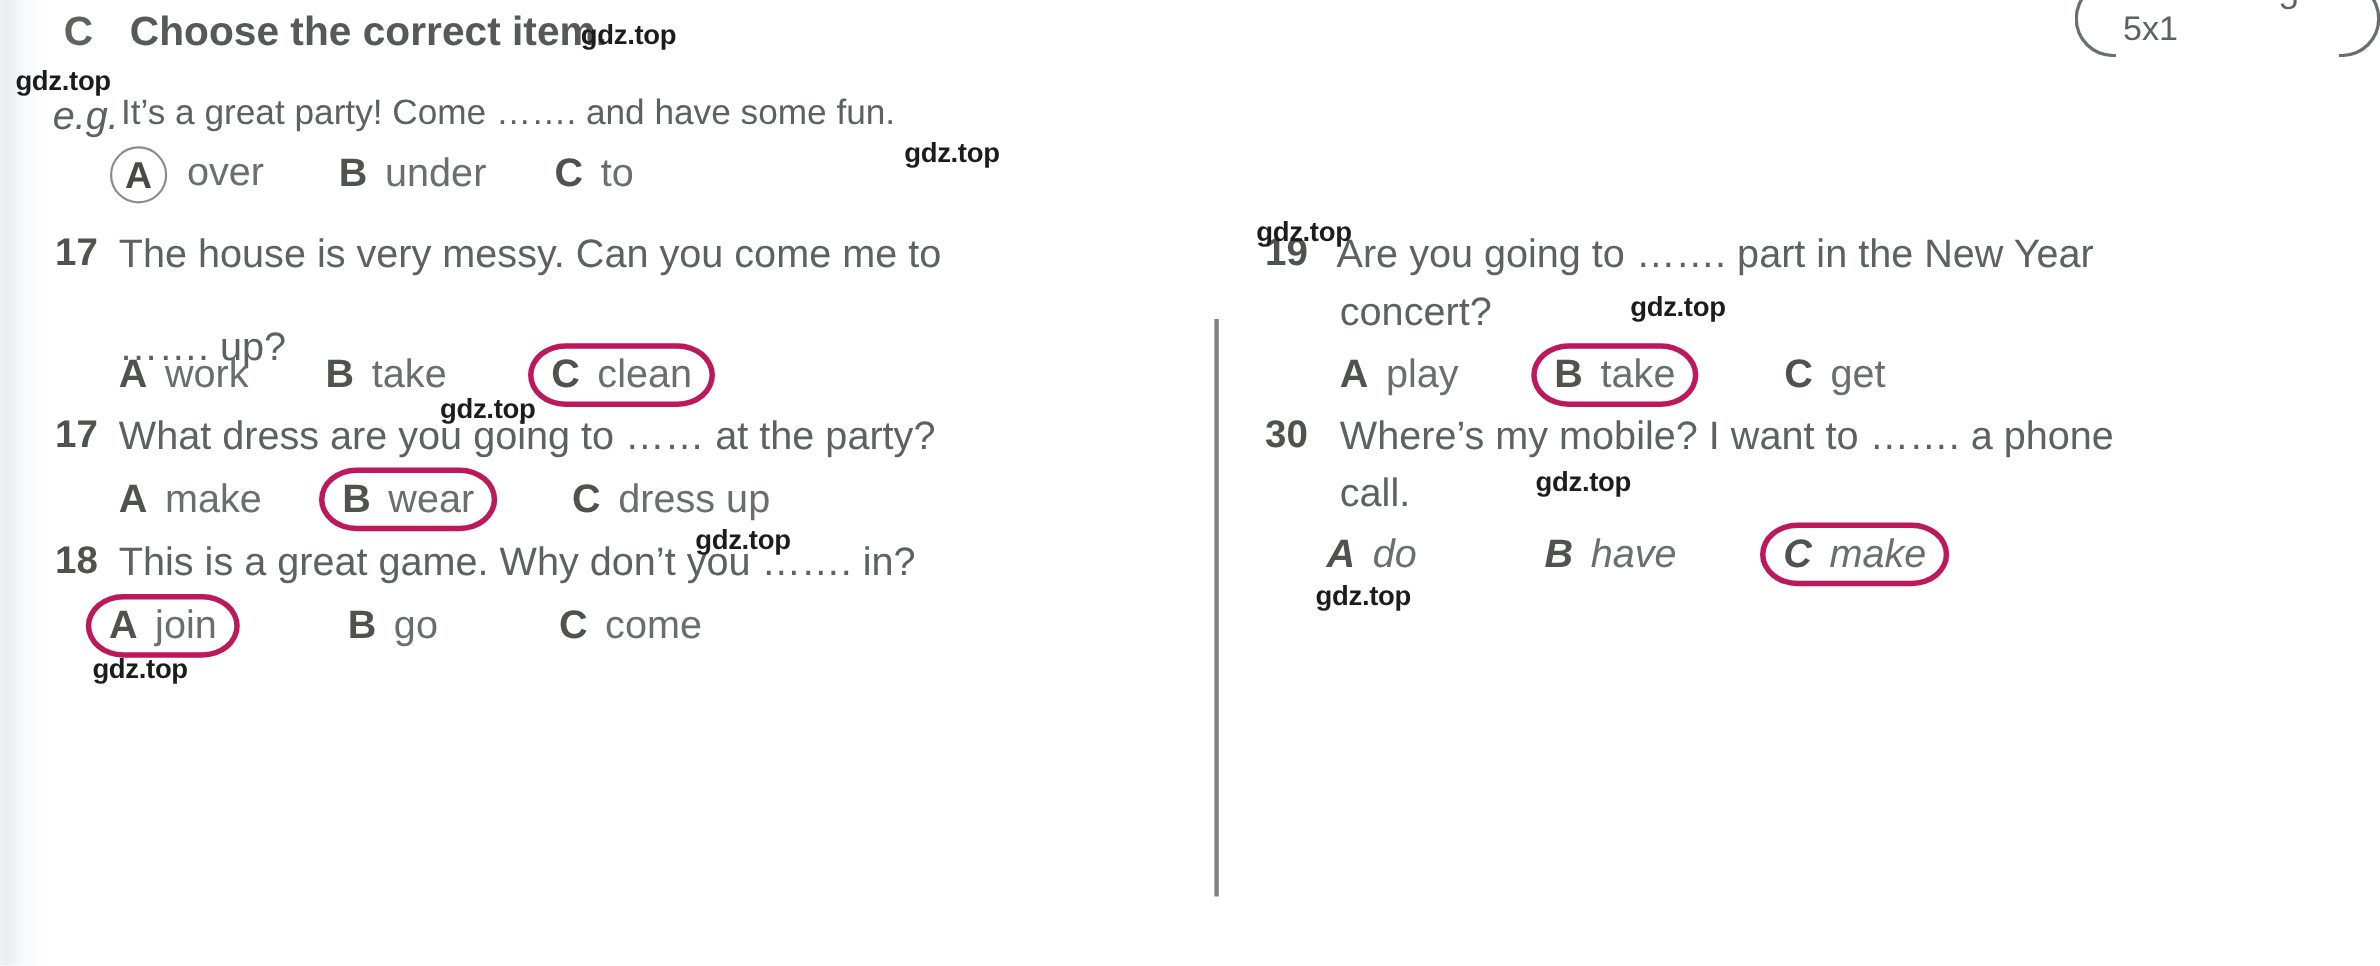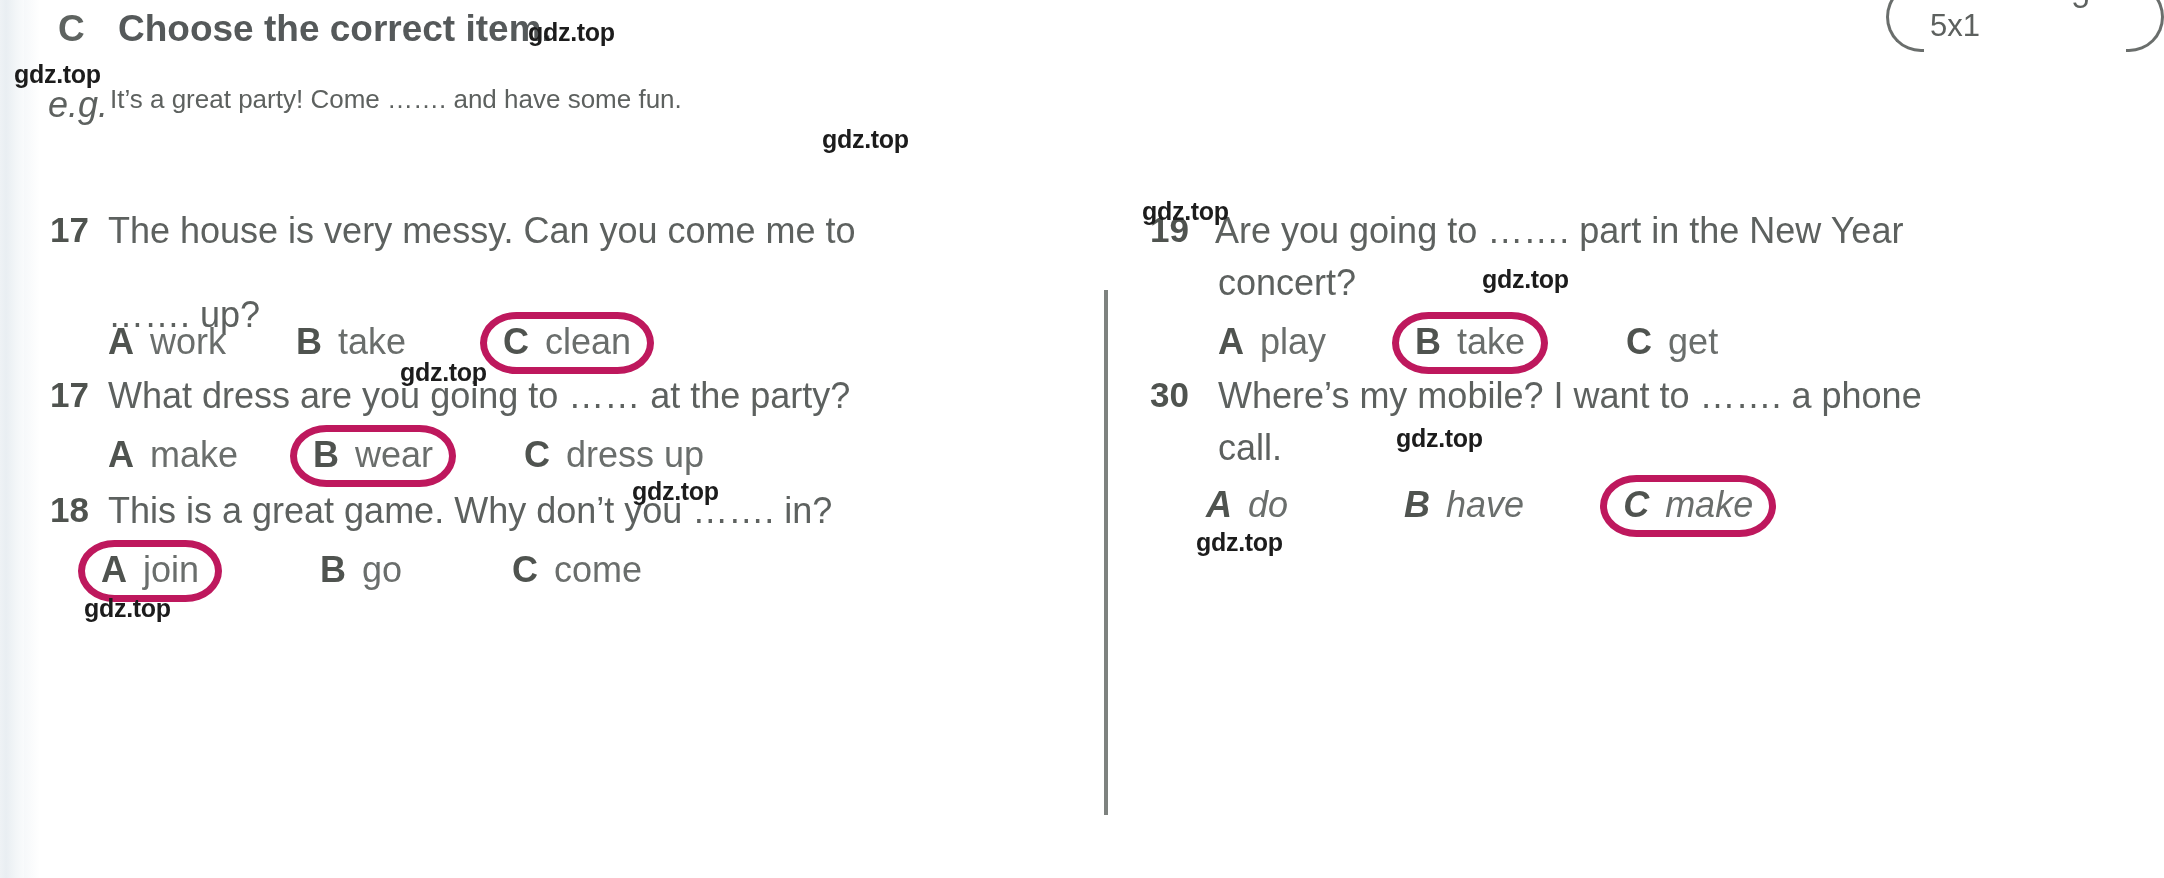--- a/index.html
+++ b/index.html
@@ -52,21 +52,21 @@
 
   
   #eg-label {
     left: 48px; top: 84px;
     font-size: 36px;
     font-style: italic;
     color: #5d615f;
   }
   #eg-sentence {
     left: 110px; top: 84px;
-    font-size: 26px;
+    font-size: 32px;
     color: #5d615f;
     white-space: nowrap;
   }
   #eg-options {
     left: 100px; top: 133px;
     font-size: 36px;
     white-space: nowrap;
   }
   .opt-letter {
     font-weight: bold;
@@ -121,21 +121,21 @@
     white-space: nowrap;
   }
   .opt {
     display: inline-block;
     position: relative;
   }
   .opt .opt-letter { margin-right: 16px; }
 
   
   .circled {
-    border: 7px solid #be185d;
+    border: 5px solid #be185d;
     border-radius: 40px / 34px;
     padding: 2px 16px 4px 16px;
     margin: 0 -14px;
   }
 
   
   .marks-box {
     position: absolute;
     color: #5d615f;
     font-size: 30px;
@@ -191,20 +191,23 @@
 
   <div id="spine" class="abs"></div>
   <div id="spine2" class="abs"></div>
 
   <div id="heading-letter" class="abs">C</div>
   <div id="heading-text" class="abs">Choose the correct item.</div>
 
   <div id="eg-label" class="abs">e.g.</div>
   <div id="eg-sentence" class="abs">It’s a great party! Come ……. and have some fun.</div>
 
+  <div id="eg-options" class="abs">
+    <span class="opt"><span class="eg-circle">A</span><span class="eg-sp"></span><span class="opt-word">over</span></span><span class="eg-gap-1"></span><span class="opt"><span class="opt-letter">B</span><span class="opt-word">under</span></span><span class="eg-gap-2"></span><span class="opt"><span class="opt-letter">C</span><span class="opt-word">to</span></span>
+  </div>
 
   <div id="divider" class="abs"></div>
 
   <div class="q-block" style="left:50px; top:210px; width:1030px;">
     <div class="q-num">17</div>
     <div class="q-text" style="left:58px; top:-4px;">The house is very messy. Can you come me to</div>
     <div class="q-text" style="left:58px; top:48px;margin-top:32px;">……. up?</div>
     <div class="q-opts" style="left:58px; top:102px;">
       <span class="opt"><span class="opt-letter">A</span><span class="opt-word">work</span></span><span style="display:inline-block;width:70px;"></span><span class="opt"><span class="opt-letter">B</span><span class="opt-word">take</span></span><span style="display:inline-block;width:88px;"></span><span class="opt circled"><span class="opt-letter">C</span><span class="opt-word">clean</span></span>
     </div>

